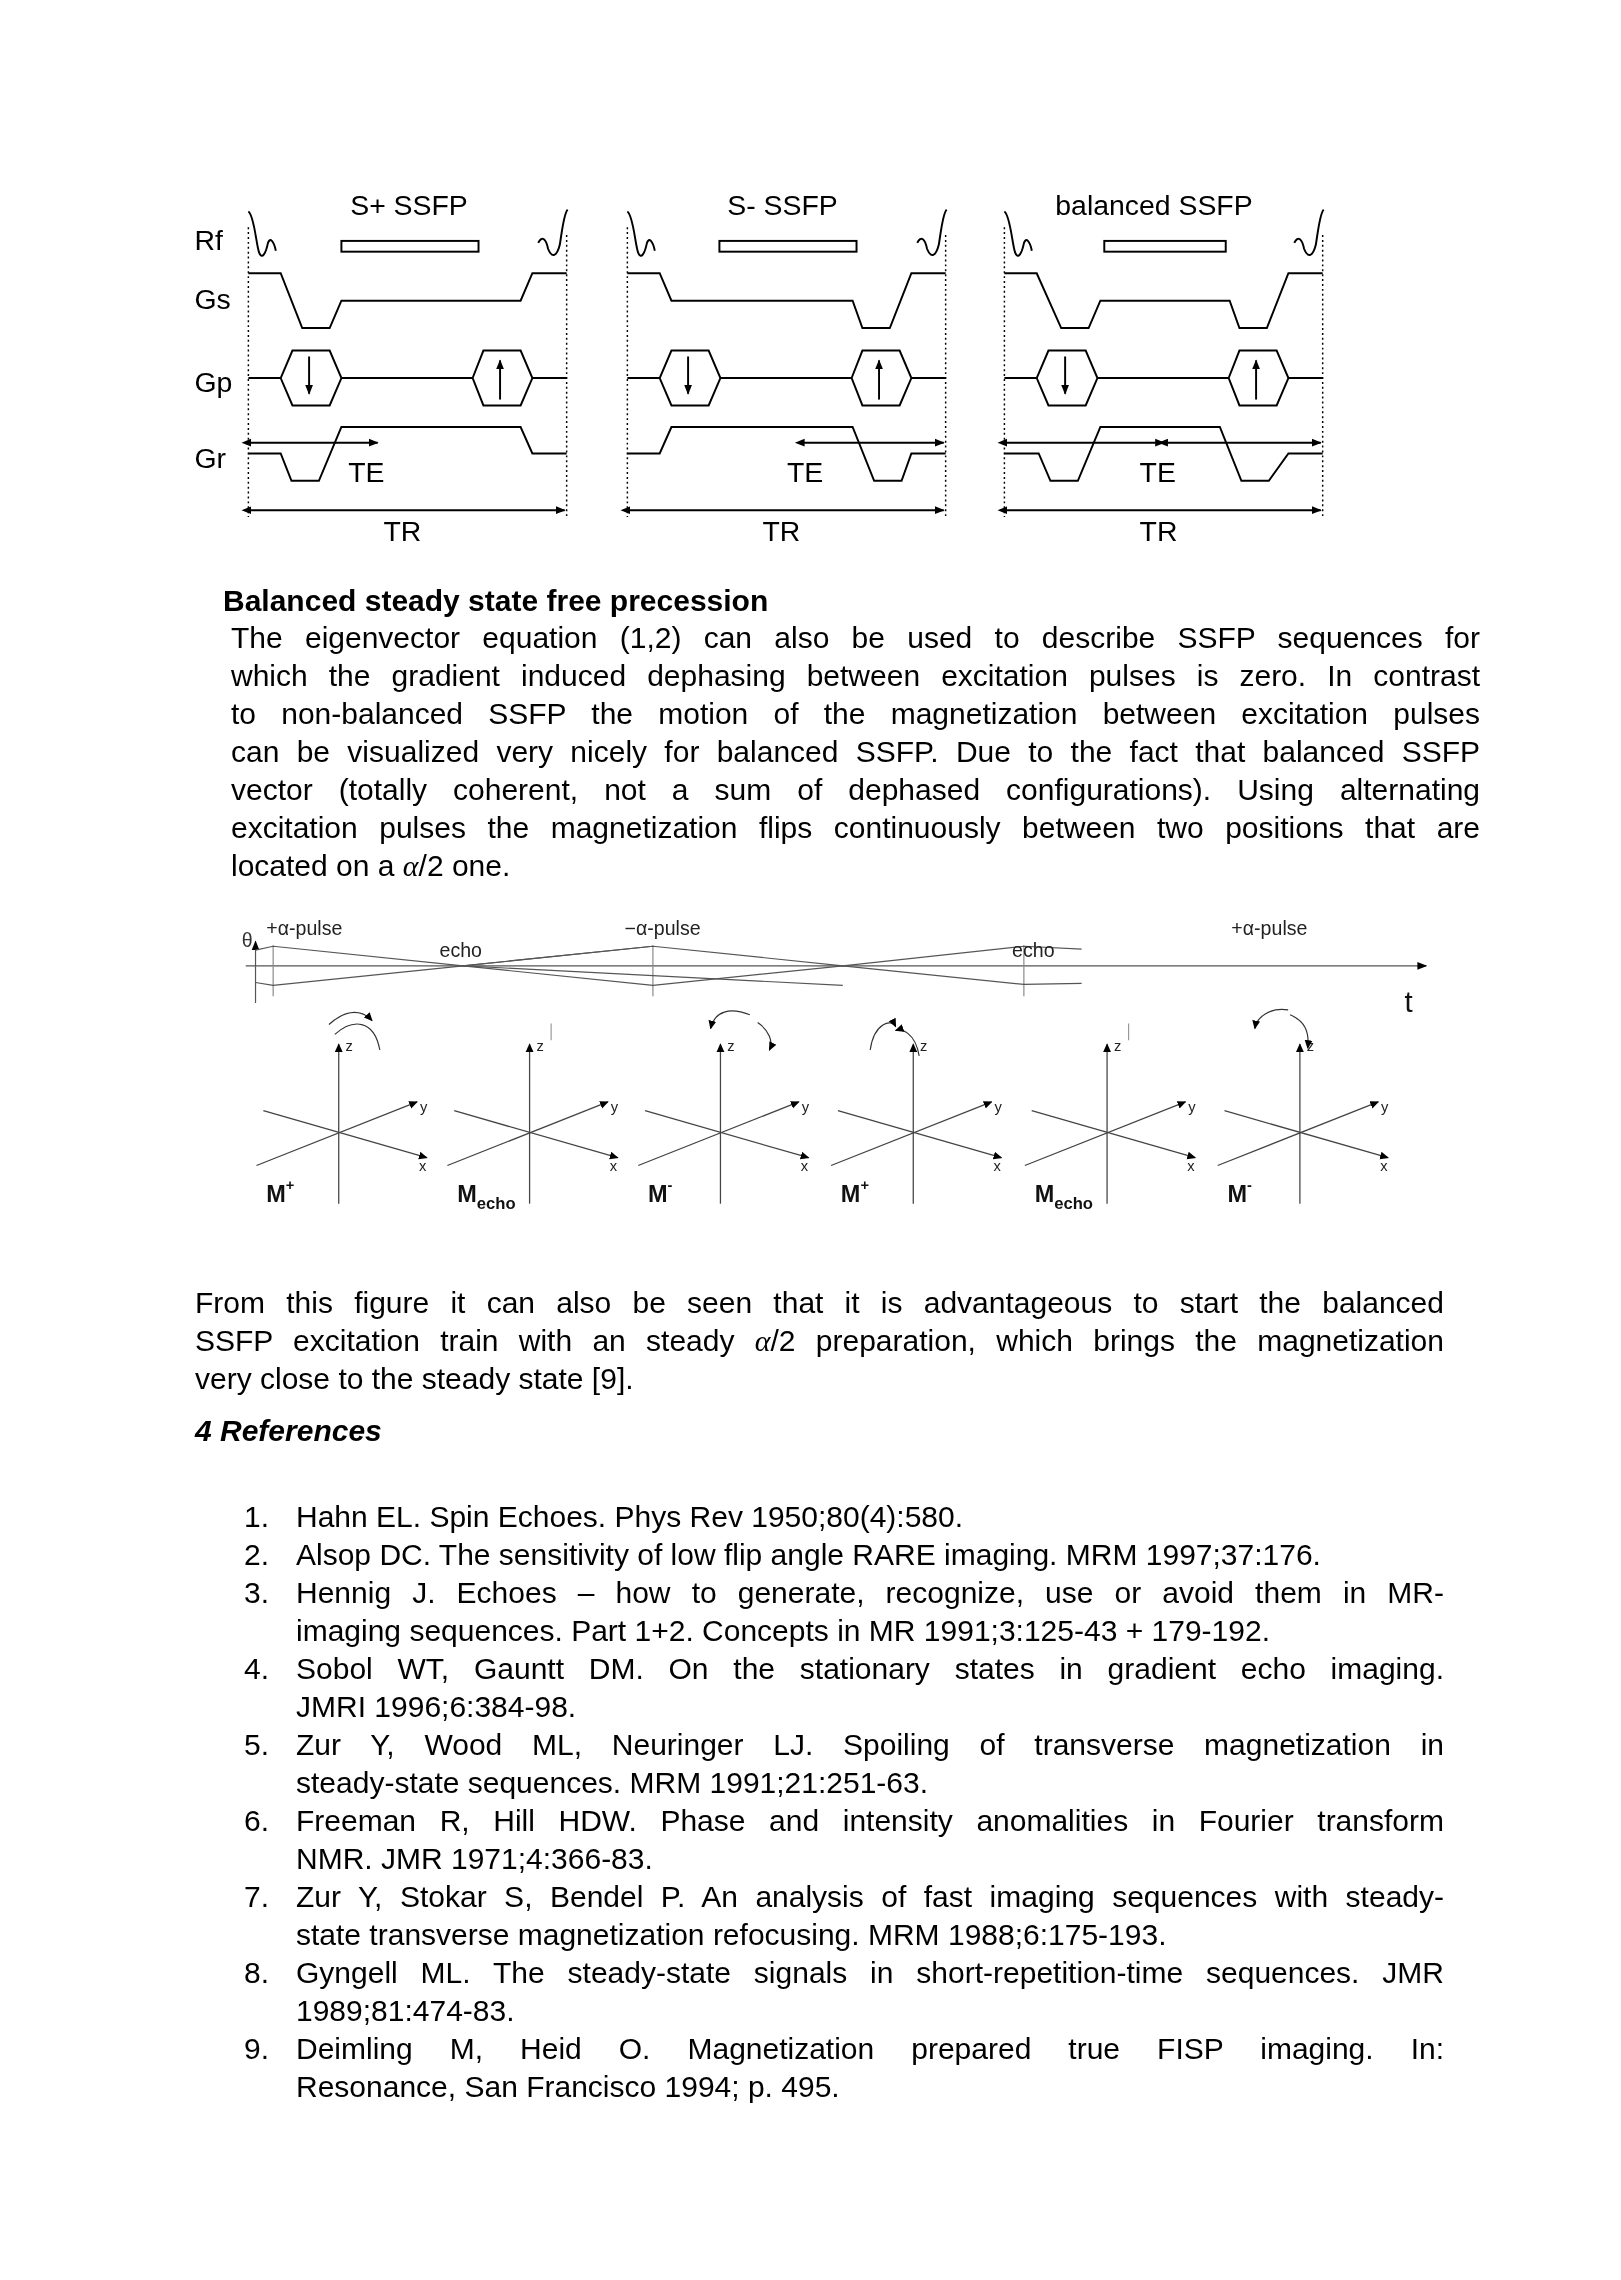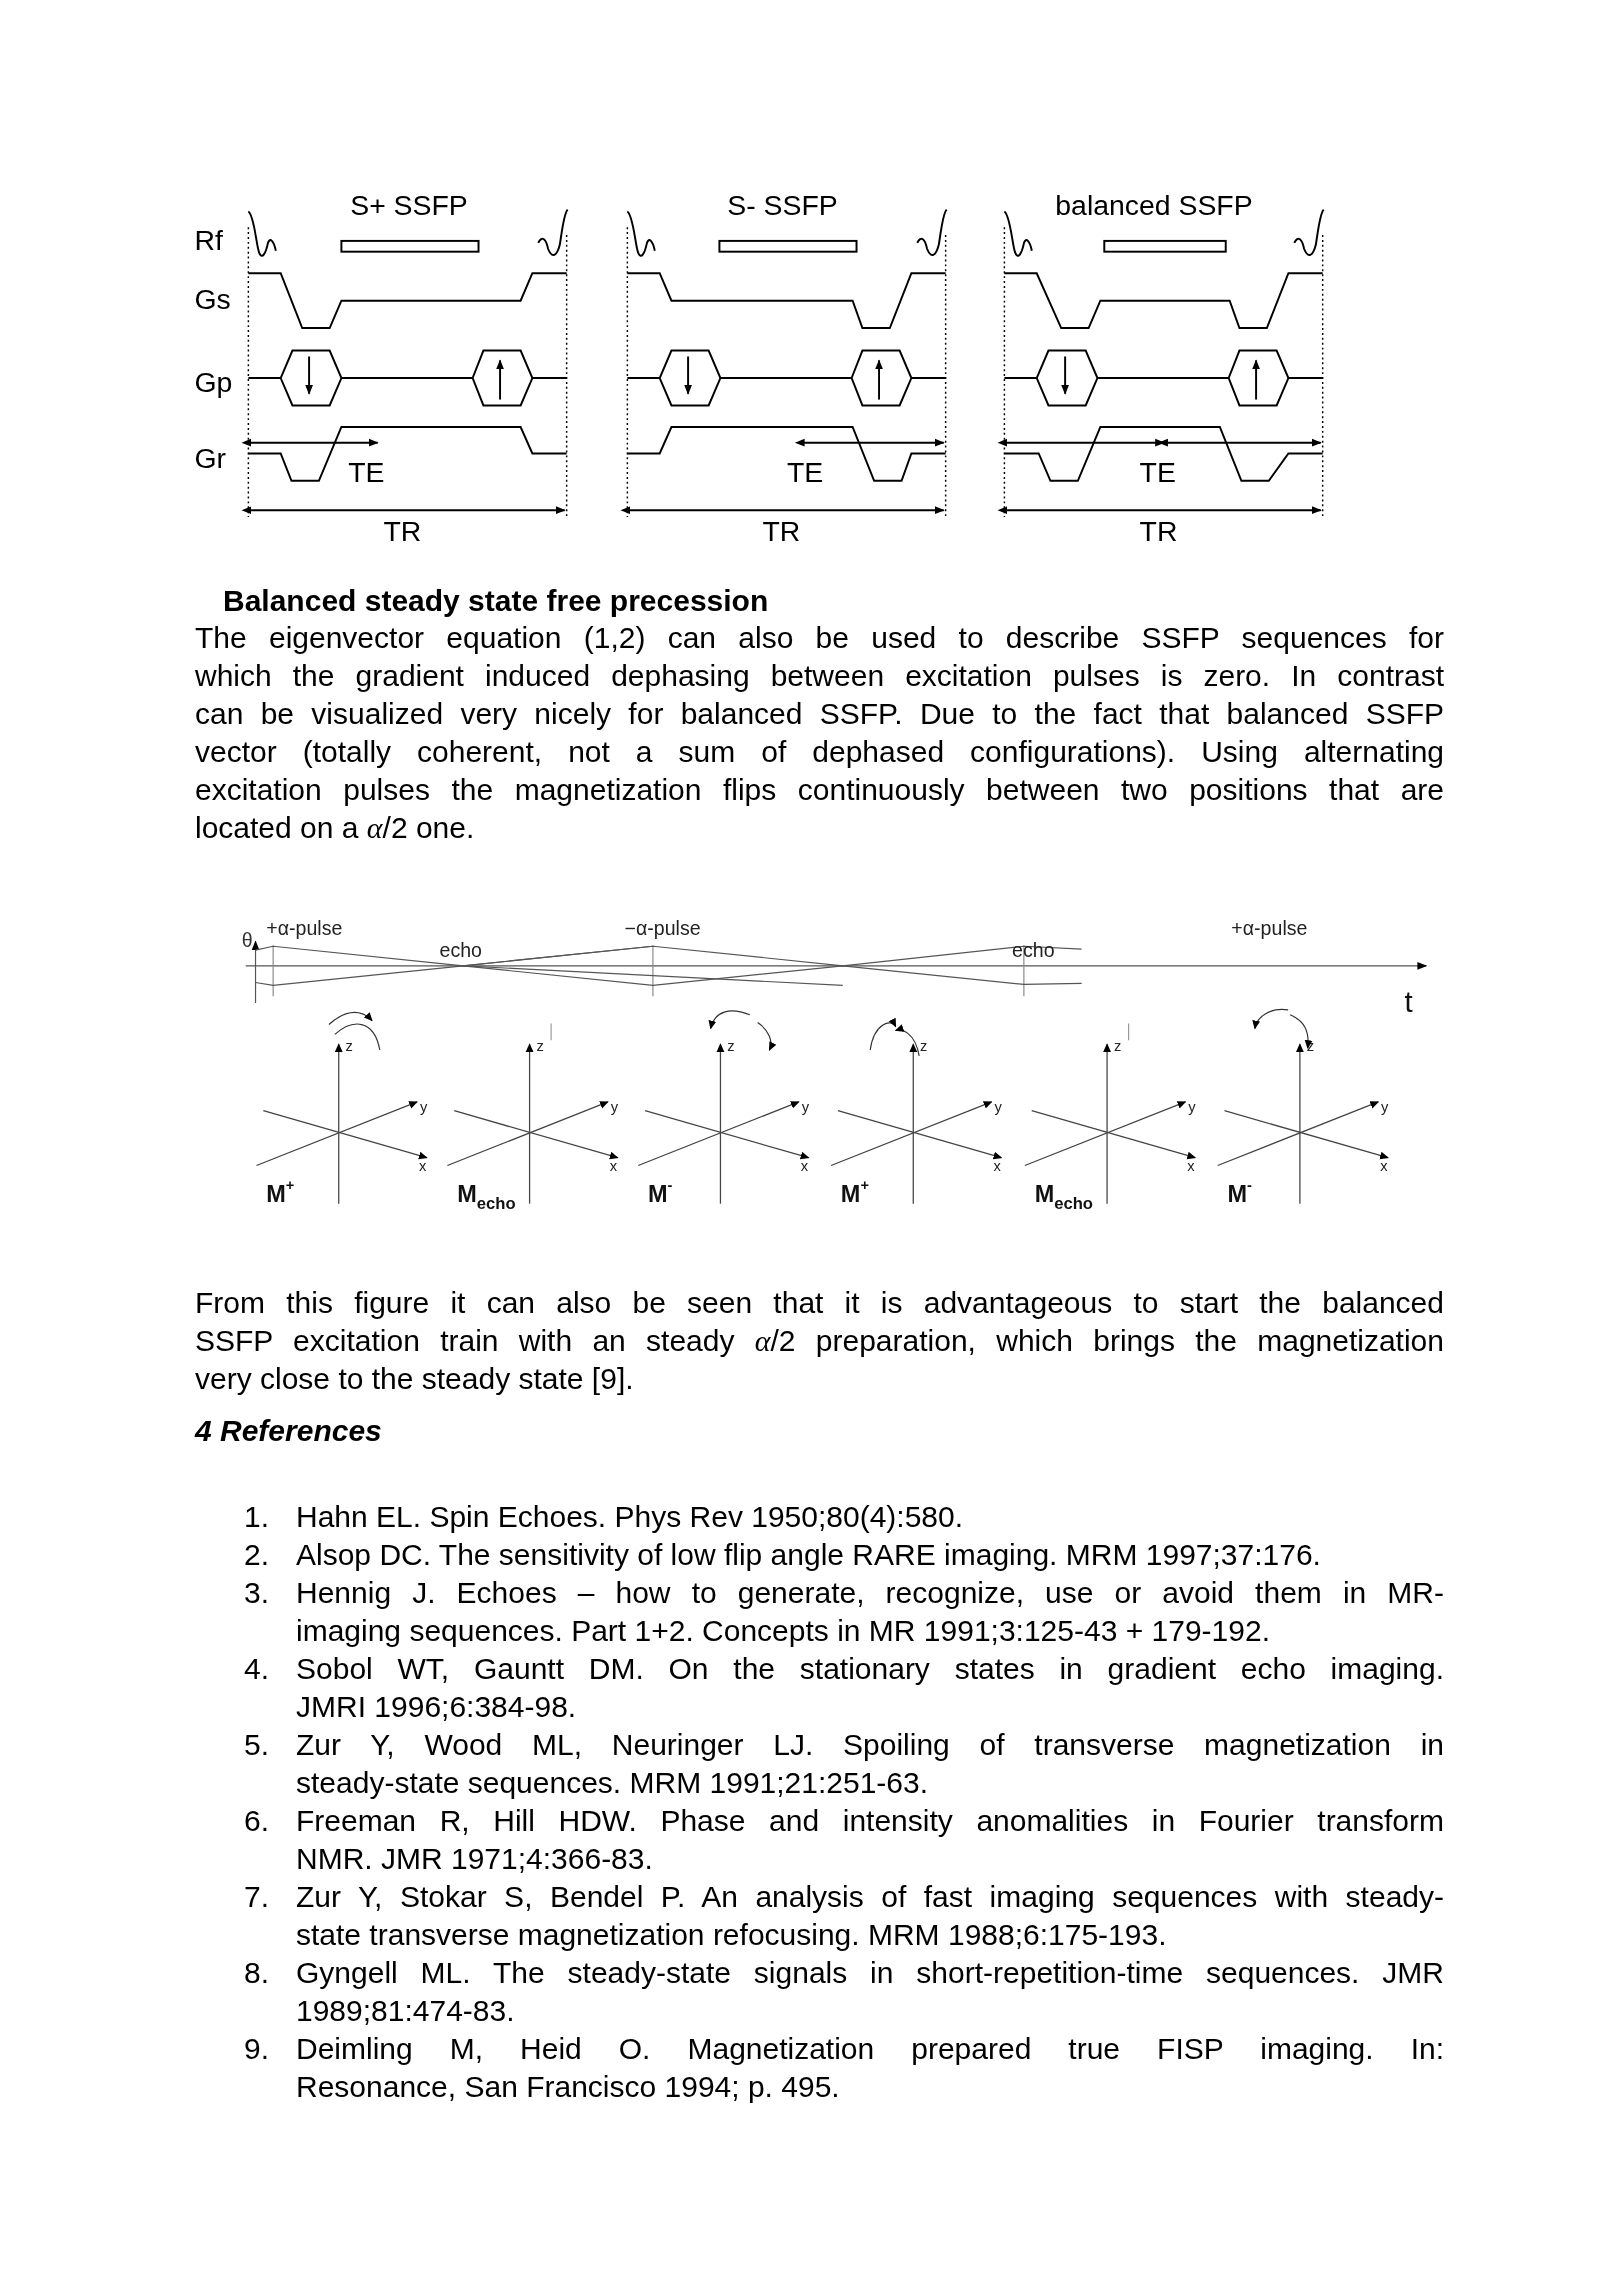--- a/index.html
+++ b/index.html
@@ -97,23 +97,24 @@
     <polyline points="0,463 35,463 47,491 75,491 98,436 220,436 242,491 270,491 290,463 325,463"></polyline>
     <line x1="2" y1="452" x2="163" y2="452" marker-start="url(#ahs)" marker-end="url(#ah)"></line>
     <line x1="166" y1="452" x2="323" y2="452" marker-start="url(#ahs)" marker-end="url(#ah)"></line>
     <text x="138" y="492" font-size="29" stroke="none" fill="#000">TE</text>
     <line x1="2" y1="521" x2="323" y2="521" marker-start="url(#ahs)" marker-end="url(#ah)"></line>
     <text x="138" y="552" font-size="29" stroke="none" fill="#000">TR</text>
   </g>
 </svg>
 
 <div class="heading" style="top:582px;margin-left:28px;">Balanced steady state free precession</div>
-<div class="para" style="top:619px;">
+<div class="para" style="top:619px;margin-left:36px;">
   <span class="line">The eigenvector equation (1,2) can also be used to describe SSFP sequences for</span>
   <span class="line">which the gradient induced dephasing between excitation pulses is zero. In contrast</span>
+  <span class="line">to non-balanced SSFP the motion of the magnetization between excitation pulses</span>
   <span class="line">can be visualized very nicely for balanced SSFP. Due to the fact that balanced SSFP</span>
   <span class="line">vector (totally coherent, not a sum of dephased configurations). Using alternating</span>
   <span class="line">excitation pulses the magnetization flips continuously between two positions that are</span>
   <span class="line last"><span>located on a </span><span class="greek">α</span><span>/2 one.</span></span>
 </div>
 
 <svg class="abs" style="left:0;top:912px" width="1621" height="323" viewBox="0 930 1654 330">
   <defs>
     <marker id="ah2" markerWidth="10" markerHeight="10" refX="9" refY="5" orient="auto" markerUnits="userSpaceOnUse">
       <path d="M0,1 L10,5 L0,9 z" fill="#000"></path>

